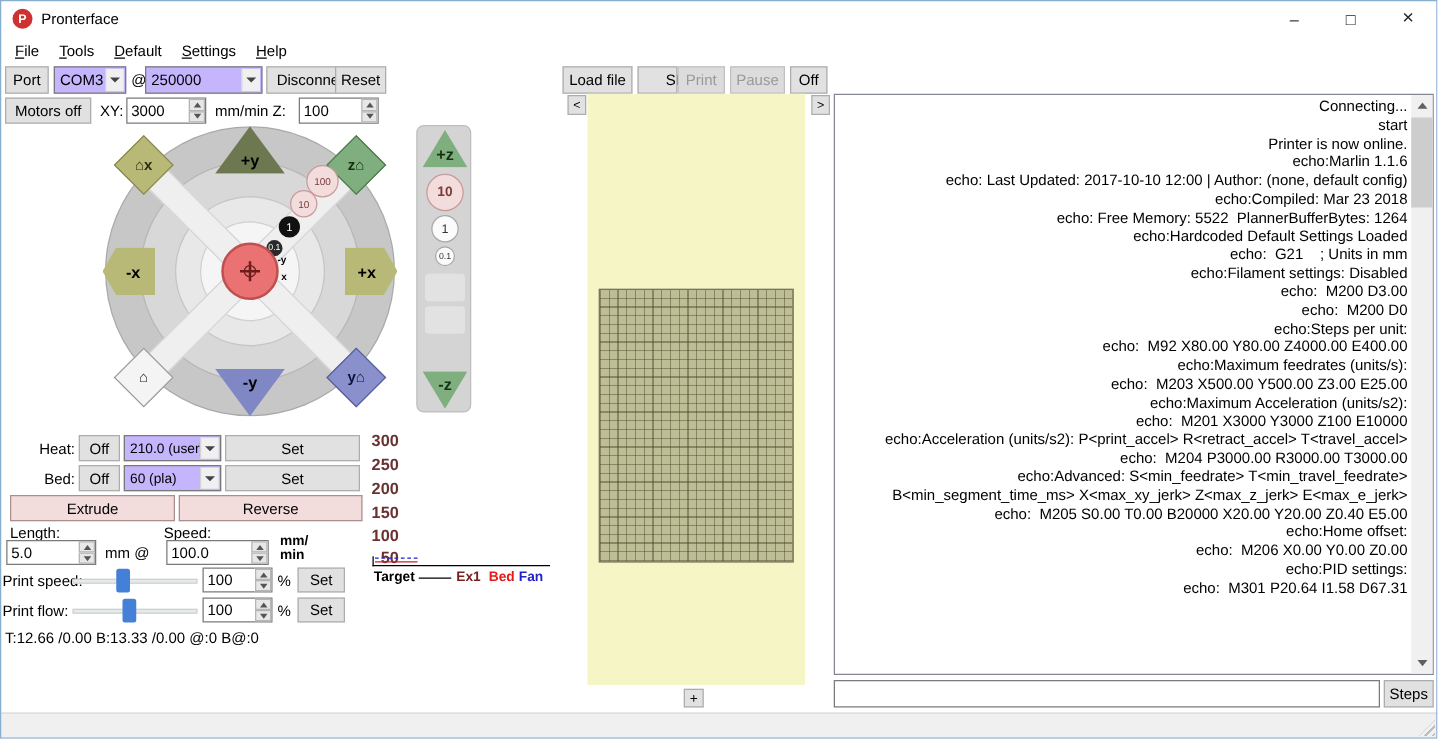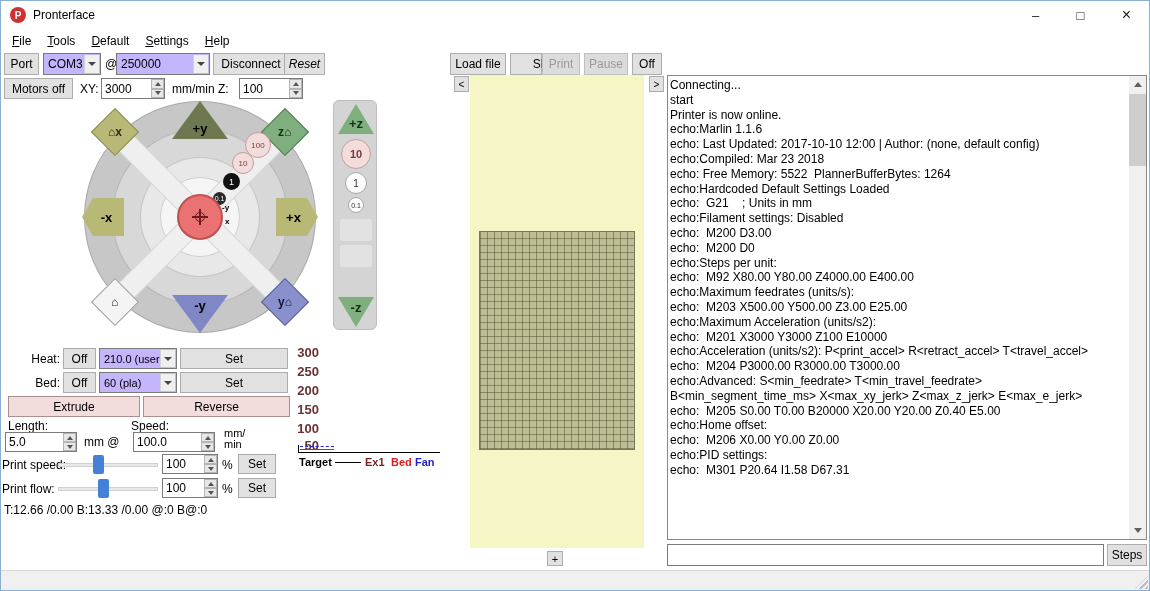--- a/index.html
+++ b/index.html
@@ -59,21 +59,21 @@
   .viewer-canvas { background:#f5f5c6; }
   .bed-grid { background-color:#bdbd96;
     background-image:
       repeating-linear-gradient(0deg, rgba(70,70,40,.45) 0, rgba(70,70,40,.45) 1px, transparent 1px, transparent 7px),
       repeating-linear-gradient(90deg, rgba(70,70,40,.45) 0, rgba(70,70,40,.45) 1px, transparent 1px, transparent 7px);
     border:1px solid #77775a; }
 
   
   .log-box { background:#fff; border:1px solid #828790; }
   .log-text { position:absolute; left:670px; top:78px; width:456px; height:459px; overflow:hidden;
-              white-space:pre-wrap; font-size:12px; line-height:14.8px; }
+              white-space:pre-wrap; font-size:12px; line-height:14.8px;text-align:right; }
   .sb-btn { position:absolute; left:0; width:17px; height:17px; display:flex; align-items:center; justify-content:center; }
   .sb-up { border-left:4px solid transparent; border-right:4px solid transparent; border-bottom:5px solid #606060; }
   .sb-down { border-left:4px solid transparent; border-right:4px solid transparent; border-top:5px solid #606060; }
   .cmd { position:absolute; border:1px solid #7a7a7a; background:#fff; font:inherit; padding:0 4px; outline:none; }
 
   
   .slider { position:absolute; }
   .slider-track { position:absolute; left:0; right:0; top:8px; height:4px; background:#e7eaea; border:1px solid #d0d0d0; }
   .slider-thumb { position:absolute; top:0; width:11px; height:19px; background:#4580d8; border-radius:2px; }
 
@@ -108,21 +108,21 @@
 <div class="abs combo" style="left:43px;top:53px;width:58px;height:22px;font-size:12px;">
   <span>COM3</span>
   <span class="combo-arrow"></span>
 </div>
 <div class="abs label" style="left:105px;top:53px;height:22px;">@</div>
 <div class="abs combo" style="left:116px;top:53px;width:94px;height:22px;font-size:12px;">
   <span>250000</span>
   <span class="combo-arrow"></span>
 </div>
 <div class="abs btn" style="left:213px;top:53px;width:76px;height:22px;">Disconnect</div>
-<div class="abs btn" style="left:284px;top:53px;width:41px;height:22px;font-style:italic;">Reset</div>
+<div class="abs btn" style="left:268px;top:53px;width:41px;height:22px;">Reset</div>
 <div class="abs btn" style="left:450px;top:53px;width:56px;height:22px;">Load file</div>
 <div class="abs btn" style="left:510px;top:53px;width:28px;height:22px;padding-left:30px;">SD</div>
 <div class="abs btn disabled" style="left:542px;top:53px;width:38px;height:22px;">Print</div>
 <div class="abs btn disabled" style="left:584px;top:53px;width:44px;height:22px;">Pause</div>
 <div class="abs btn" style="left:632px;top:53px;width:30px;height:22px;">Off</div>
 
 <div class="abs btn" style="left:4px;top:78px;width:69px;height:21px;">Motors off</div>
 <div class="abs label" style="left:80px;top:78px;height:21px;">XY:</div>
 <div class="abs spin" style="left:101px;top:78px;width:64px;height:21px;">
   <input value="3000" style="">
@@ -245,21 +245,21 @@
     </span>
 </div>
 <div class="abs label" style="left:84px;top:432px;height:20px;">mm @</div>
 <div class="abs spin" style="left:133px;top:432px;width:82px;height:20px;">
   <input value="100.0" style="">
   <span class="spin-btns">
       <i class="spin-up"></i>
       <i class="spin-down"></i>
     </span>
 </div>
-<div class="abs" style="left:224px;top:428px;font-size:11px;line-height:11px;white-space:pre-line;">mm/
+<div class="abs" style="left:224px;top:428px;font-size:11px;line-height:11px;white-space:pre-line;font-weight:bold;">mm/
 min</div>
 
 <div class="abs label" style="left:2px;top:457px;height:16px;">Print speed:</div>
 <div class="slider" style="left:58px;top:455px;width:100px;height:19px;">
   <div class="slider-track"></div>
   <div class="slider-thumb" style="left:35px;"></div>
 </div>
 <div class="abs spin" style="left:162px;top:454px;width:56px;height:20px;">
   <input value="100" style="">
   <span class="spin-btns">

